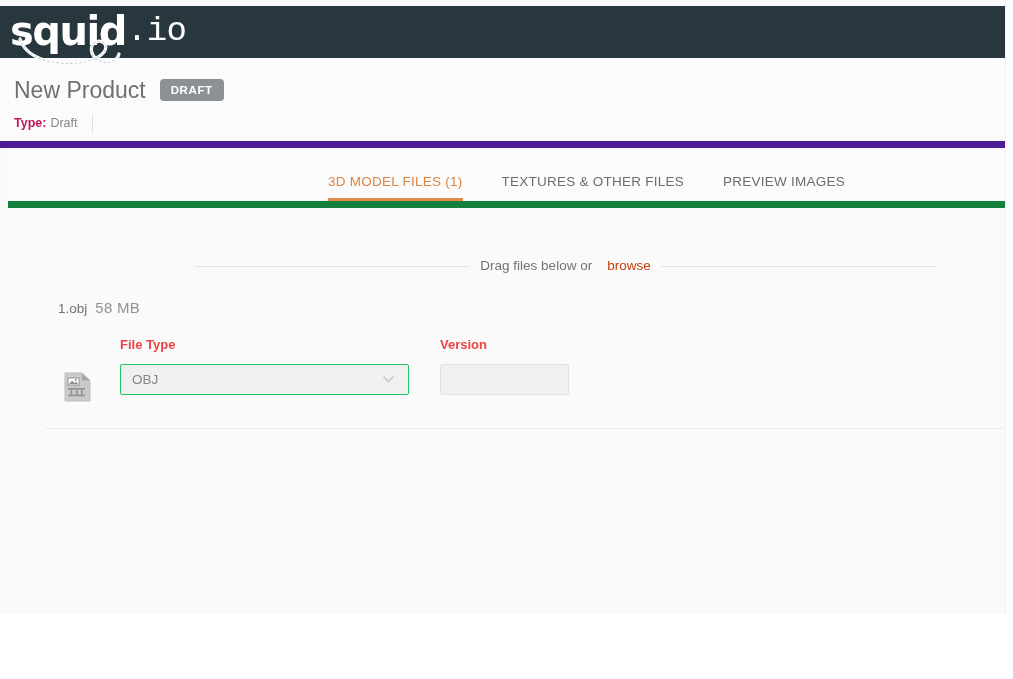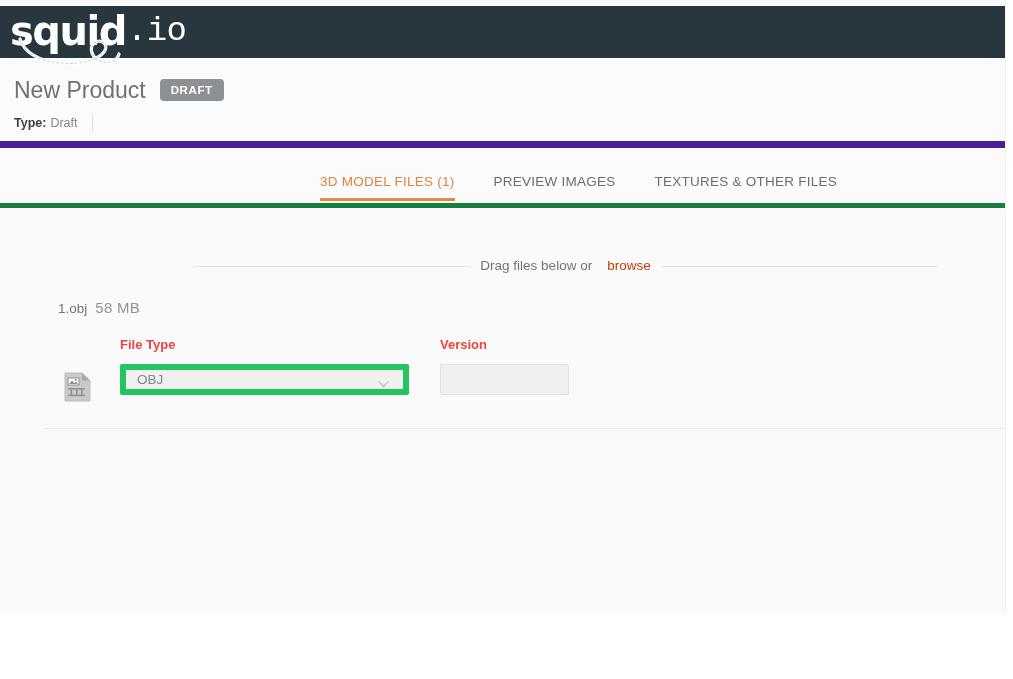--- a/index.html
+++ b/index.html
@@ -140,46 +140,46 @@
     position: absolute;
     left: 14px;
     top: 55px;
     display: flex;
     align-items: center;
     height: 20px;
   }
   .meta-label {
     font-size: 12.5px;
     font-weight: 700;
-    color: #404040;
+    color: #be185d;
     line-height: 16px;
   }
   .meta-value {
     font-size: 12.5px;
     font-weight: 400;
     color: #83878a;
     line-height: 16px;
     margin-left: 4px;
   }
   .meta-divider {
     width: 1px;
     height: 18px;
     background: #e0e0e0;
     margin-left: 14px;
   }
 
   
   .tabbar {
     position: absolute;
-    left: 0;
+    left: 8px;
     top: 148px;
     width: 1005px;
     height: 60px;
     background: #fbfbfb;
-    border-bottom: 5px solid #15803d;
+    border-bottom: 7px solid #15803d;
     box-sizing: border-box;
   }
   .tabs {
     position: absolute;
     left: 320px;
     top: 0;
     height: 59px;
     display: flex;
     align-items: flex-start;
   }
@@ -301,21 +301,21 @@
     display: block;
   }
   .field-filetype { left: 62px; width: 289px; }
   .field-version  { left: 382px; width: 129px; }
 
   .select-box {
     position: relative;
     width: 289px;
     height: 31px;
     background: #f0f0f0;
-    border: 6px solid #22c55e;
+    border: 1px solid #22c55e;
     border-radius: 2px;
     box-sizing: border-box;
     display: flex;
     align-items: center;
     padding-left: 11px;
     cursor: pointer;
   }
   .select-value {
     font-size: 13.5px;
     color: #83878a;
@@ -393,24 +393,24 @@
         <span class="meta-divider"></span>
       </div>
     </div>
 
     <div class="tabbar">
       <div class="tabs">
         <div class="tab active">
           <span>3D MODEL FILES (1)</span>
         </div>
         <div class="tab">
-          <span>PREVIEW IMAGES</span>
+          <span>TEXTURES &amp; OTHER FILES</span>
         </div>
         <div class="tab">
-          <span>TEXTURES &amp; OTHER FILES</span>
+          <span>PREVIEW IMAGES</span>
         </div>
       </div>
     </div>
 
     <div class="upload-zone">
 
       <div class="drag-row">
         <span class="drag-line"></span>
         <span class="drag-text">
           <span>Drag files below or</span><span class="browse-link">browse</span>

